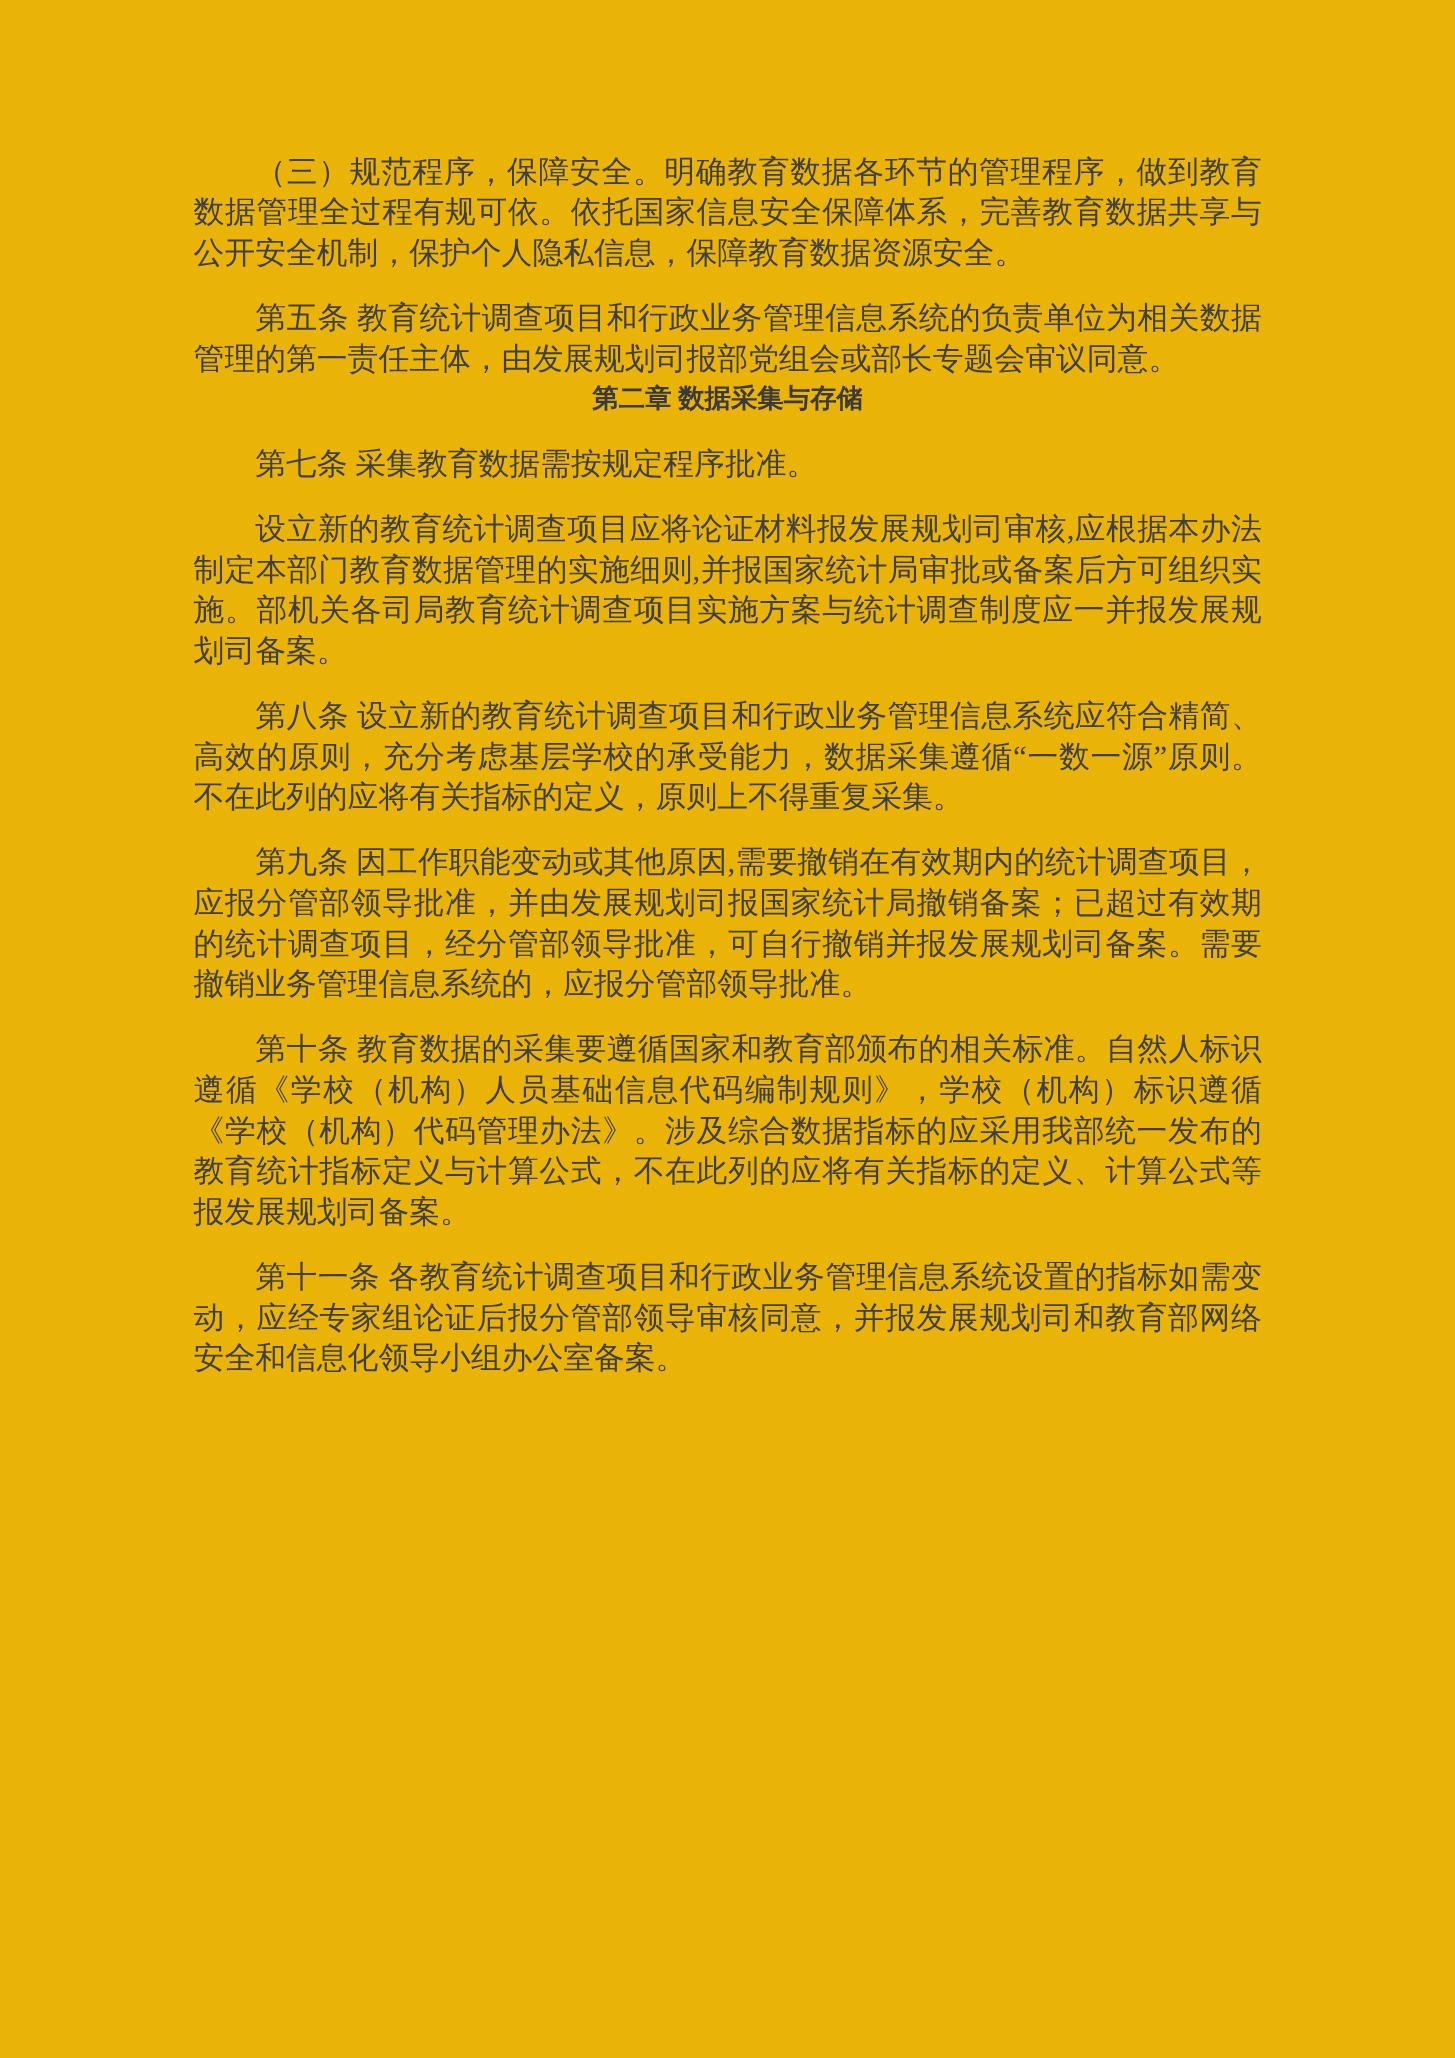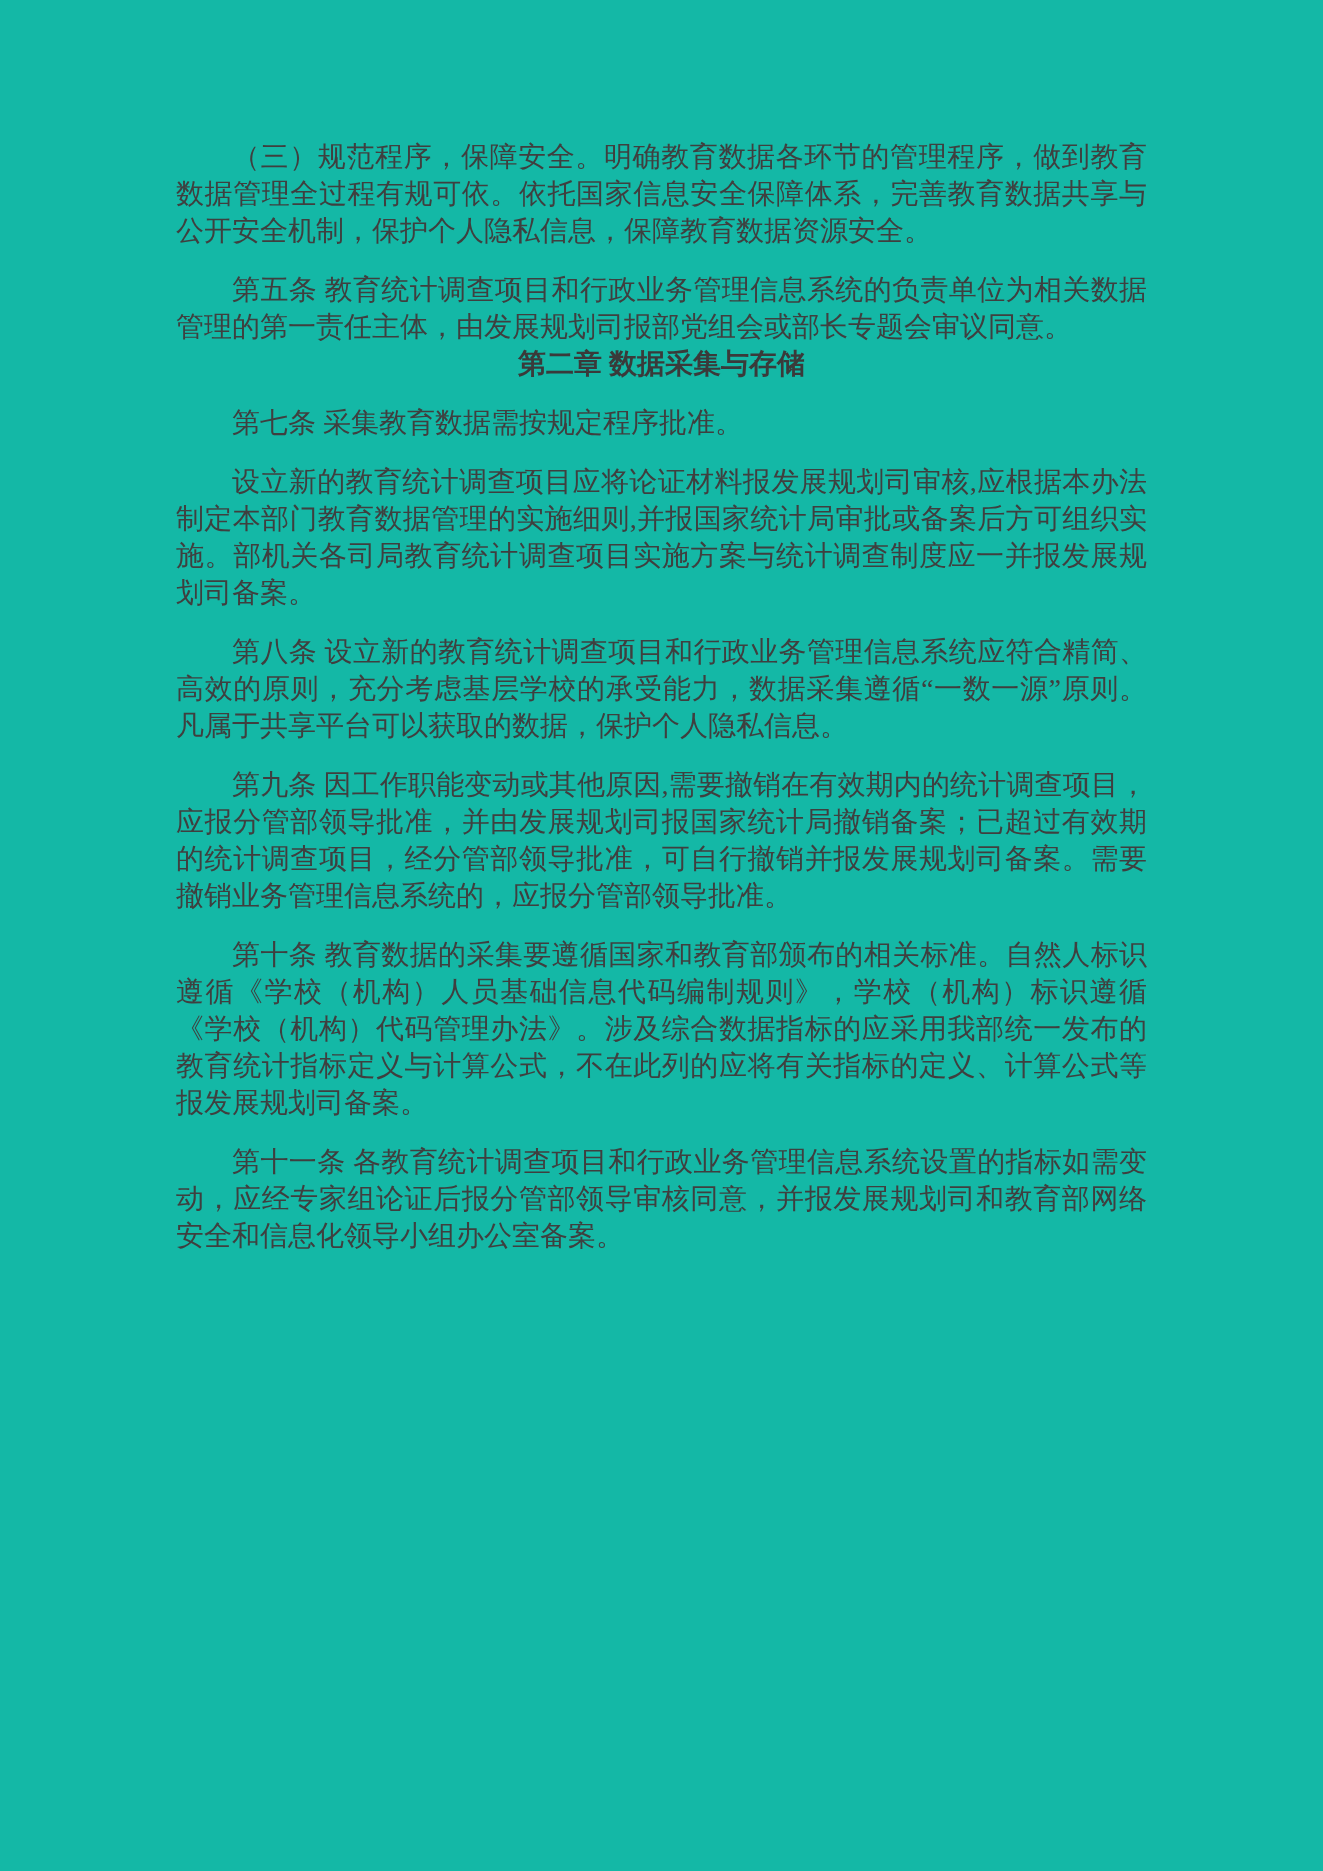--- a/index.html
+++ b/index.html
@@ -11,52 +11,52 @@
     width: 1323px;
     height: 1871px;
     overflow: hidden;
     font-family: "Liberation Serif", "DejaVu Serif", serif;
   }
   .page {
     box-sizing: border-box;
     width: 1323px;
     height: 1871px;
     padding: 138px 176px 0 176px;
-    background: #14b8a6;
+    background: #eab308;
     color: #3f3f3f;
   }
   .para {
     font-size: 28px;
     line-height: 37px;
     margin: 22px 0 0 0;
     text-indent: 2em;
     text-align: justify;
     font-weight: 400;
     letter-spacing: 0;
     word-break: break-all;
   }
   .para:first-child {
     margin-top: 0;
   }
   .chapter-heading {
-    font-size: 28px;
+    font-size: 24px;
     line-height: 37px;
     margin: 0;
     text-align: center;
     text-indent: 0;
     font-weight: 700;
     color: #3a3a3a;
   }
 </style>
 </head>
 <body>
 
 <div class="page">
   <p class="para">（三）规范程序，保障安全。明确教育数据各环节的管理程序，做到教育数据管理全过程有规可依。依托国家信息安全保障体系，完善教育数据共享与公开安全机制，保护个人隐私信息，保障教育数据资源安全。</p>
   <p class="para">第五条 教育统计调查项目和行政业务管理信息系统的负责单位为相关数据管理的第一责任主体，由发展规划司报部党组会或部长专题会审议同意。</p>
   <h2 class="chapter-heading">第二章 数据采集与存储</h2>
   <p class="para">第七条 采集教育数据需按规定程序批准。</p>
   <p class="para">设立新的教育统计调查项目应将论证材料报发展规划司审核,应根据本办法制定本部门教育数据管理的实施细则,并报国家统计局审批或备案后方可组织实施。部机关各司局教育统计调查项目实施方案与统计调查制度应一并报发展规划司备案。</p>
-  <p class="para">第八条 设立新的教育统计调查项目和行政业务管理信息系统应符合精简、高效的原则，充分考虑基层学校的承受能力，数据采集遵循“一数一源”原则。凡属于共享平台可以获取的数据，保护个人隐私信息。</p>
+  <p class="para">第八条 设立新的教育统计调查项目和行政业务管理信息系统应符合精简、高效的原则，充分考虑基层学校的承受能力，数据采集遵循“一数一源”原则。不在此列的应将有关指标的定义，原则上不得重复采集。</p>
   <p class="para">第九条 因工作职能变动或其他原因,需要撤销在有效期内的统计调查项目，应报分管部领导批准，并由发展规划司报国家统计局撤销备案；已超过有效期的统计调查项目，经分管部领导批准，可自行撤销并报发展规划司备案。需要撤销业务管理信息系统的，应报分管部领导批准。</p>
   <p class="para">第十条 教育数据的采集要遵循国家和教育部颁布的相关标准。自然人标识遵循《学校（机构）人员基础信息代码编制规则》，学校（机构）标识遵循《学校（机构）代码管理办法》。涉及综合数据指标的应采用我部统一发布的教育统计指标定义与计算公式，不在此列的应将有关指标的定义、计算公式等报发展规划司备案。</p>
   <p class="para">第十一条 各教育统计调查项目和行政业务管理信息系统设置的指标如需变动，应经专家组论证后报分管部领导审核同意，并报发展规划司和教育部网络安全和信息化领导小组办公室备案。</p>
 </div>
 
 </body></html>

